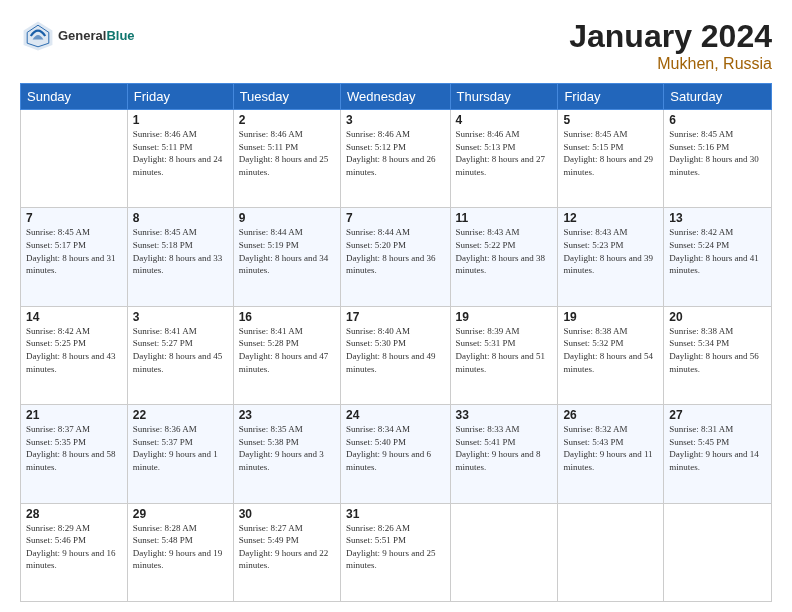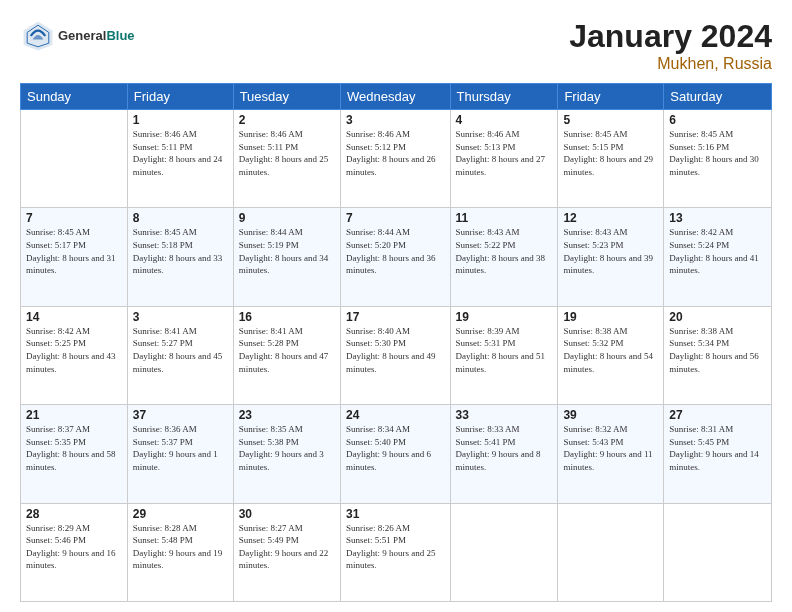--- a/index.html
+++ b/index.html
@@ -223,37 +223,37 @@
             <span class="day-number">20</span>
             <div class="day-info">Sunrise: 8:38 AM<br>Sunset: 5:34 PM<br>Daylight: 8 hours and 56 minutes.</div>
           </td>
         </tr>
         <tr>
           <td>
             <span class="day-number">21</span>
             <div class="day-info">Sunrise: 8:37 AM<br>Sunset: 5:35 PM<br>Daylight: 8 hours and 58 minutes.</div>
           </td>
           <td>
-            <span class="day-number">37</span>
+            <span class="day-number">22</span>
             <div class="day-info">Sunrise: 8:36 AM<br>Sunset: 5:37 PM<br>Daylight: 9 hours and 1 minute.</div>
           </td>
           <td>
             <span class="day-number">23</span>
             <div class="day-info">Sunrise: 8:35 AM<br>Sunset: 5:38 PM<br>Daylight: 9 hours and 3 minutes.</div>
           </td>
           <td>
             <span class="day-number">24</span>
             <div class="day-info">Sunrise: 8:34 AM<br>Sunset: 5:40 PM<br>Daylight: 9 hours and 6 minutes.</div>
           </td>
           <td>
             <span class="day-number">33</span>
             <div class="day-info">Sunrise: 8:33 AM<br>Sunset: 5:41 PM<br>Daylight: 9 hours and 8 minutes.</div>
           </td>
           <td>
-            <span class="day-number">39</span>
+            <span class="day-number">26</span>
             <div class="day-info">Sunrise: 8:32 AM<br>Sunset: 5:43 PM<br>Daylight: 9 hours and 11 minutes.</div>
           </td>
           <td>
             <span class="day-number">27</span>
             <div class="day-info">Sunrise: 8:31 AM<br>Sunset: 5:45 PM<br>Daylight: 9 hours and 14 minutes.</div>
           </td>
         </tr>
         <tr>
           <td>
             <span class="day-number">28</span>

